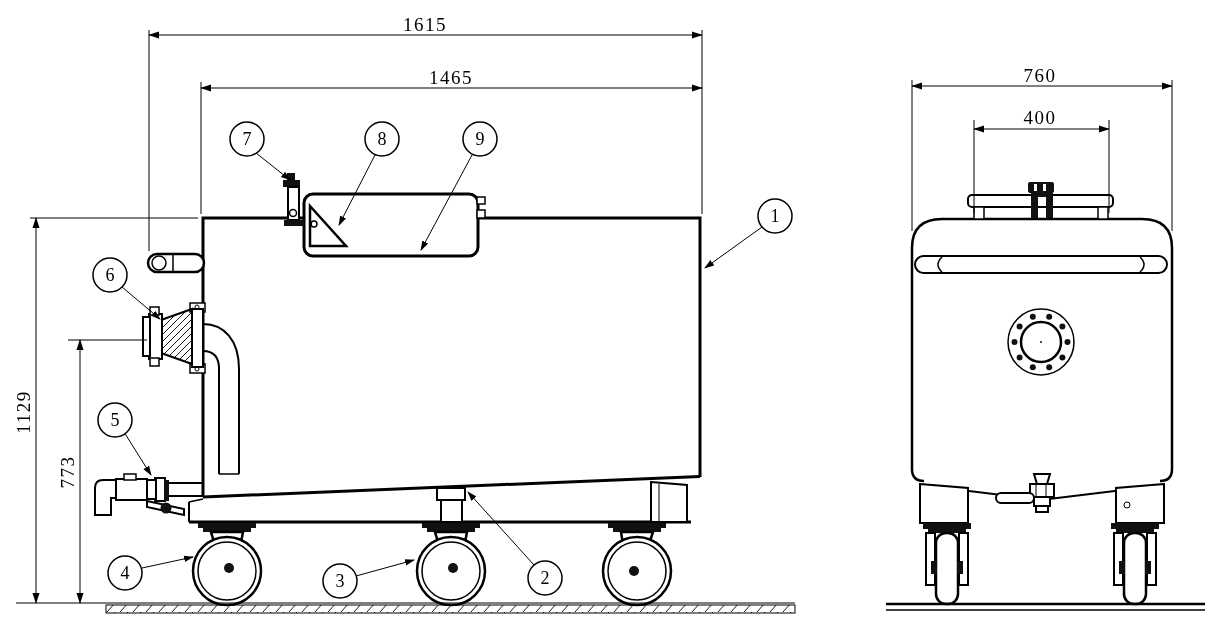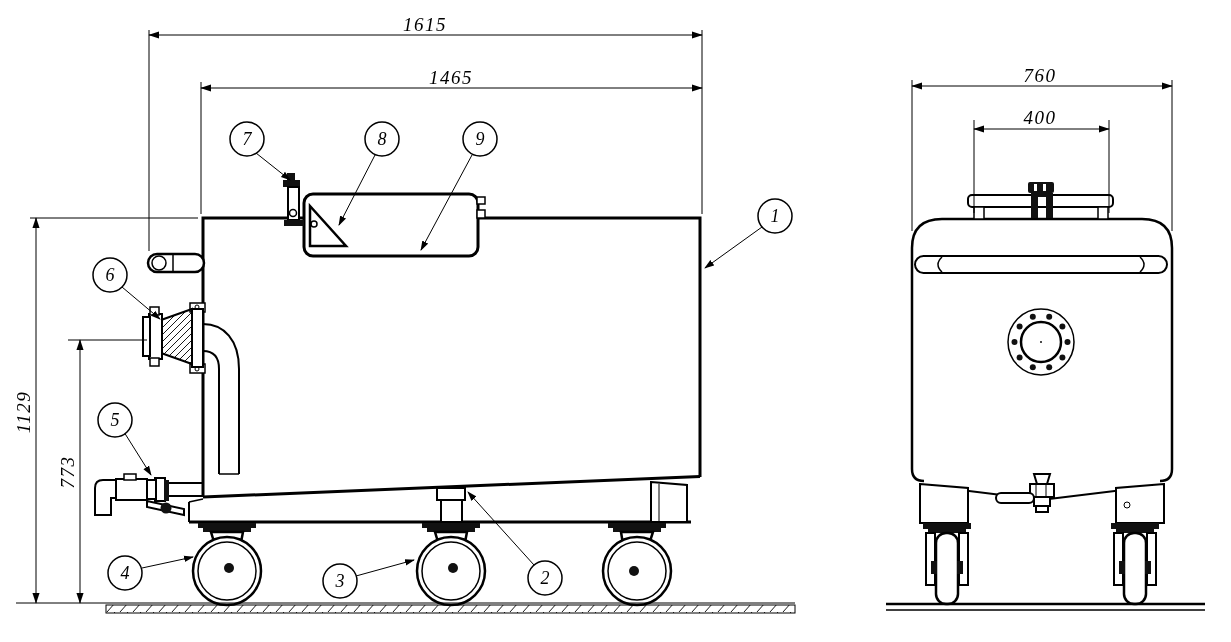--- a/index.html
+++ b/index.html
@@ -1,17 +1,17 @@
 <!DOCTYPE html>
 <html><head>
 <meta charset="utf-8">
 <style>
   html,body{margin:0;padding:0;background:#ffffff;}
   .canvas{position:relative;width:1231px;height:642px;background:#ffffff;overflow:hidden;
-          font-family:"Liberation Serif", serif;font-style:italic;}
+          font-family:"Liberation Serif", serif;}
   svg{display:block;}
   .s1 {stroke:#000;stroke-width:1;fill:none;}
   .s15{stroke:#000;stroke-width:1.5;fill:none;}
   .s2 {stroke:#000;stroke-width:2;fill:none;}
   .s25{stroke:#000;stroke-width:2.5;fill:none;}
   .s3 {stroke:#000;stroke-width:3;fill:none;}
   .w2 {stroke:#000;stroke-width:2;fill:#fff;}
   .w25{stroke:#000;stroke-width:2.5;fill:#fff;}
   .w3 {stroke:#000;stroke-width:3;fill:#fff;}
   .w15{stroke:#000;stroke-width:1.5;fill:#fff;}

